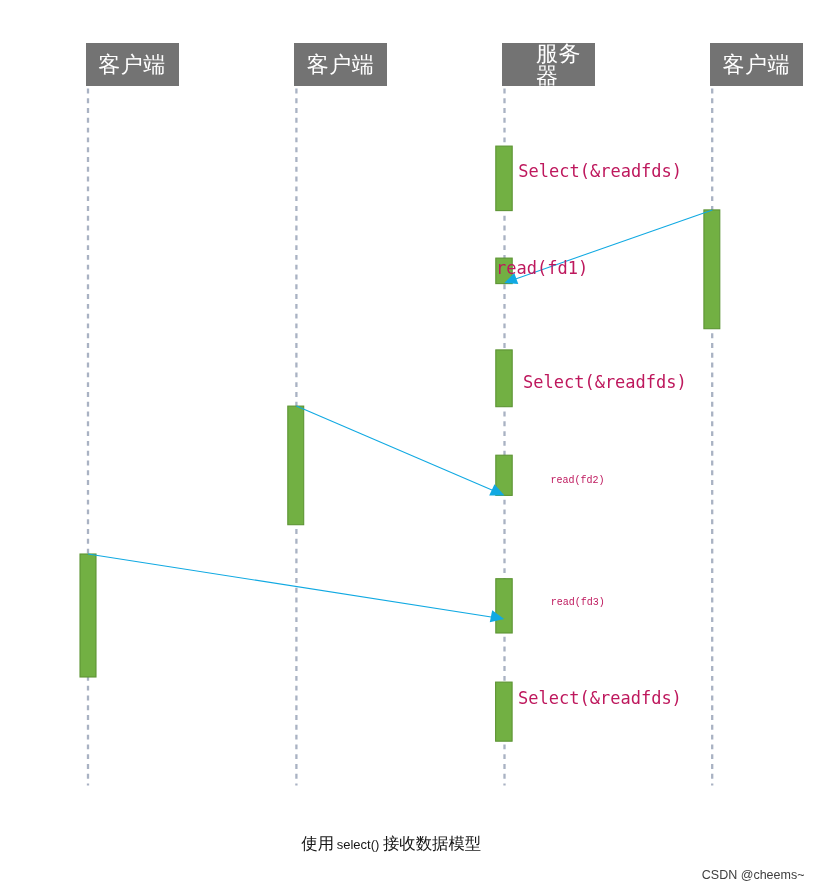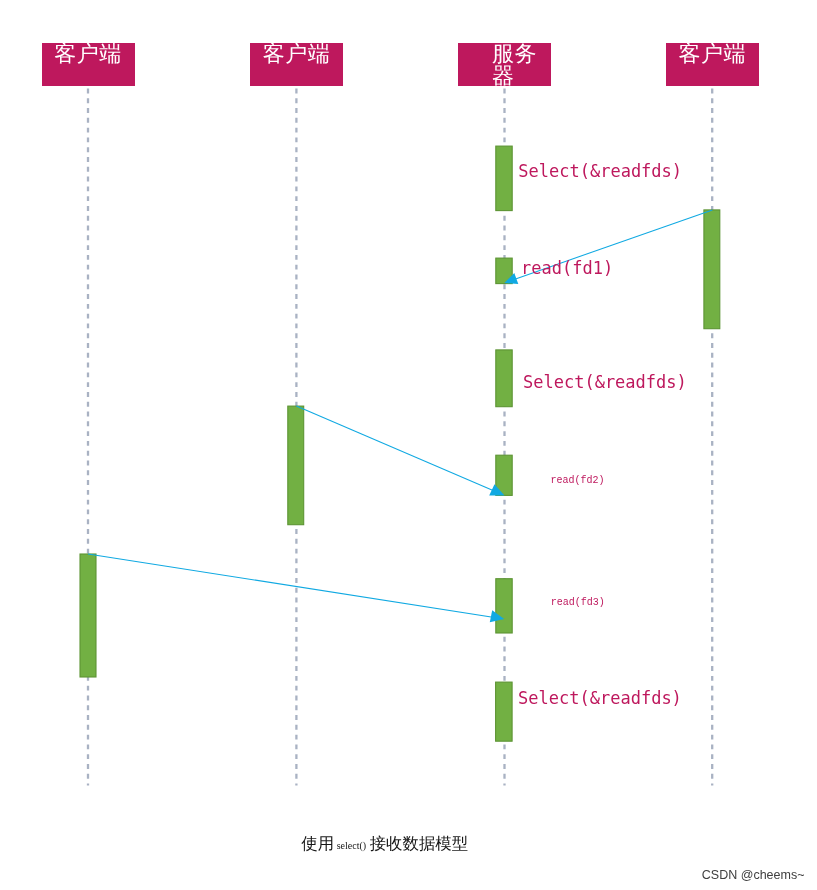--- a/index.html
+++ b/index.html
@@ -1,32 +1,32 @@
 <!DOCTYPE html>
 <html><head>
 <meta charset="utf-8">
 <style>
   html,body{margin:0;padding:0;}
   body{width:817px;height:890px;background:#ffffff;overflow:hidden;
        font-family:"DejaVu Sans",sans-serif;-webkit-font-smoothing:antialiased;}
   #canvas{position:relative;width:817px;height:890px;background:#fff;}
   svg#layer{position:absolute;left:0;top:0;width:817px;height:890px;overflow:visible;}
 
-  .actor-box{position:absolute;display:flex;align-items:flex-start;justify-content:center;
-             background:#be185d;color:#fff;border:0;
+  .actor-box{position:absolute;display:flex;align-items:center;justify-content:center;
+             background:#737373;color:#fff;border:0;
              font-family:"DejaVu Serif",serif;font-size:22px;line-height:1;
-             letter-spacing:0.5px;box-sizing:border-box;}
+             letter-spacing:0.5px;box-sizing:border-box;margin-left:44px;}
 
   .msg-label{position:absolute;white-space:nowrap;color:#be185d;line-height:1;}
   .msg-label.sansmono{font-family:"DejaVu Sans Mono",monospace;font-size:17px;}
   .msg-label.serifmono{font-family:"Liberation Mono",monospace;font-size:10px;margin-left:23px;}
 
   .caption{position:absolute;white-space:nowrap;color:#161616;
            font-family:"DejaVu Serif",serif;font-size:16.4px;line-height:1;}
-  .caption .mono{font-family:Liberation Serif, serif;font-size:10px;margin:0 3.6px 0 2.6px;}
+  .caption .mono{font-family:Liberation Sans, sans-serif;font-size:13px;margin:0 3.6px 0 2.6px;}
   .watermark{position:absolute;white-space:nowrap;color:#404040;
              font-family:"Liberation Sans",sans-serif;font-size:12.5px;line-height:1;}
 </style>
 </head>
 <body>
 
 <div id="canvas">
 
   <svg id="layer" viewBox="0 0 817 890">
     <g>
@@ -67,21 +67,21 @@
     <span>客户端</span>
   </div>
   <div class="actor-box" style="left:458.1px;top:43.3px;width:93px;height:42.5px;padding-left:34px;">
     <span>服务器</span>
   </div>
   <div class="actor-box" style="left:665.8px;top:43.3px;width:93px;height:42.5px;">
     <span>客户端</span>
   </div>
 
   <div class="msg-label sansmono" style="left:518.3px;top:163.3px;">Select(&amp;readfds)</div>
-  <div class="msg-label sansmono" style="left:521px;top:260.3px;">read(fd1)</div>
+  <div class="msg-label sansmono" style="left:496px;top:260.3px;">read(fd1)</div>
   <div class="msg-label sansmono" style="left:523.0px;top:373.6px;">Select(&amp;readfds)</div>
   <div class="msg-label serifmono" style="left:527.5px;top:475.5px;">read(fd2)</div>
   <div class="msg-label serifmono" style="left:527.7px;top:597.5px;">read(fd3)</div>
   <div class="msg-label sansmono" style="left:518.1px;top:689.6px;">Select(&amp;readfds)</div>
 
   <div class="caption" style="left:301.3px;top:836.4px;">
     <span>使用</span><span class="mono">select()</span><span>接收数据模型</span>
   </div>
   <div class="watermark" style="left:701.8px;top:868.5px;">CSDN @cheems~</div>
 </div>

